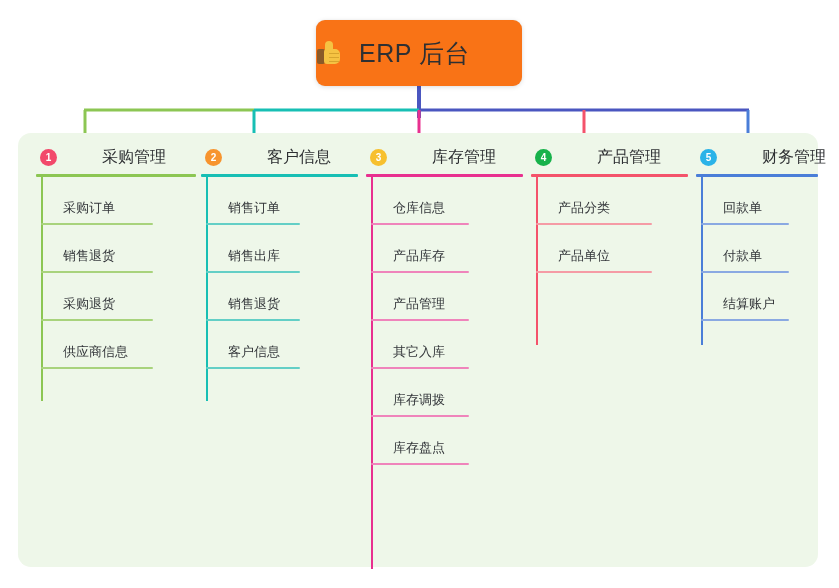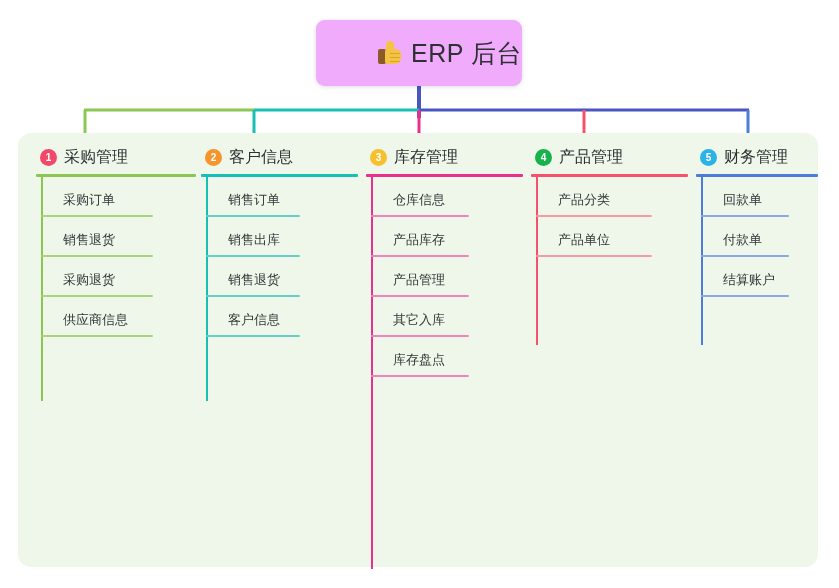--- a/index.html
+++ b/index.html
@@ -16,27 +16,27 @@
     -webkit-font-smoothing: antialiased;
   }
 
   
   #root-node {
     position: absolute;
     left: 316px;
     top: 20px;
     width: 206px;
     height: 66px;
-    background: #f0abfc;
+    background: #f97316;
     border-radius: 9px;
     box-shadow: 0 1px 5px rgba(0,0,0,0.13), 0 0 1px rgba(0,0,0,0.10);
     display: flex;
     align-items: center;
-    justify-content: flex-end;
-    gap: 7px;
+    justify-content: flex-start;
+    gap: 16px;
     box-sizing: border-box;
   }
   #root-emoji {
     font-size: 25px;
     line-height: 1;
     display: block;
     width: 27px;
     height: 27px;
     position: relative;
   }
@@ -123,39 +123,40 @@
     font-size: 10px;
     line-height: 17px;
     text-align: center;
     font-weight: bold;
     flex: 0 0 auto;
   }
   .branch-title {
     font-size: 16px;
     color: #2e3033;
     white-space: nowrap;
+    margin-left: 38px;
   }
   .branch-rule {
     height: 3px;
     margin-top: 5px;
     border-radius: 1px;
   }
   .branch-body {
     position: relative;
     padding-top: 0px;
   }
   .spine {
     position: absolute;
     left: 5px;
     top: 0;
     width: 2px;
   }
   .leaf {
     position: relative;
-    height: 40px;
+    height: 48px;
   }
   .leaf-label {
     position: absolute;
     left: 27px;
     bottom: 8px;
     font-size: 13px;
     color: #33363a;
     white-space: nowrap;
   }
   .leaf-rule {
@@ -269,20 +270,24 @@
         </div>
         <div class="leaf">
           <span class="leaf-label">产品管理</span>
           <div class="leaf-rule" style="background: rgb(239, 132, 187); width: 98px;"></div>
         </div>
         <div class="leaf">
           <span class="leaf-label">其它入库</span>
           <div class="leaf-rule" style="background: rgb(239, 132, 187); width: 98px;"></div>
         </div>
         <div class="leaf">
+          <span class="leaf-label">库存调拨</span>
+          <div class="leaf-rule" style="background: rgb(239, 132, 187); width: 98px;"></div>
+        </div>
+        <div class="leaf">
           <span class="leaf-label">库存盘点</span>
           <div class="leaf-rule" style="background: rgb(239, 132, 187); width: 98px;"></div>
         </div>
       </div>
     </div>
     <div class="branch" style="left: 513px; top: 12px; width: 157px;">
       <div class="branch-head">
         <span class="badge" style="background: rgb(23, 178, 75);">4</span>
         <span class="branch-title">产品管理</span>
       </div>

